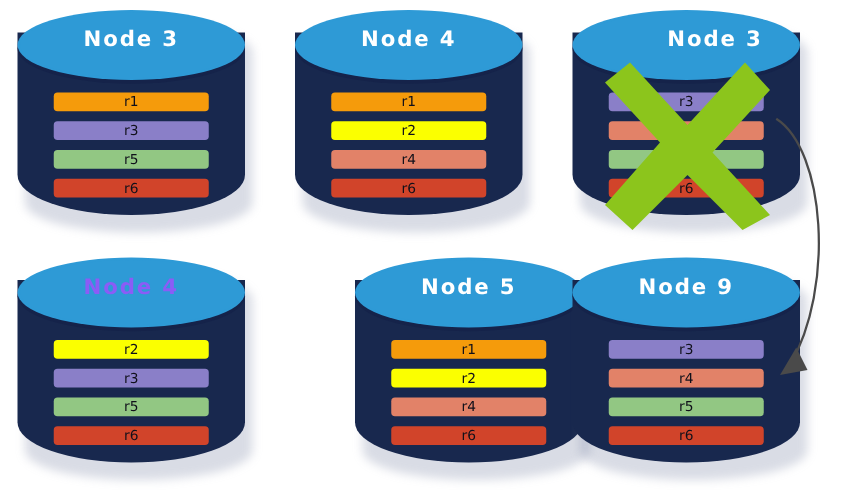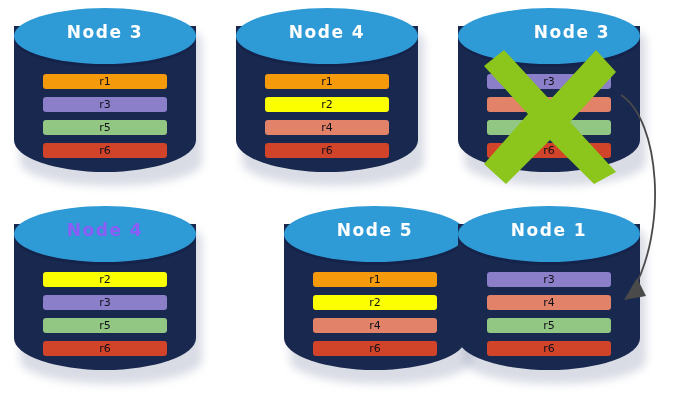--- a/index.html
+++ b/index.html
@@ -197,21 +197,21 @@
       <div class="bar" style="background: rgb(209, 68, 42);">r6</div>
     </div>
   </div>
 
   <div class="node" style="left:458px; top:206px;">
     <div class="node-shadow"></div>
     <div class="cyl-body" style="background: rgb(24, 40, 78);"></div>
     <div class="cyl-top">
       <div class="cyl-top-inner" style="background: rgb(46, 154, 214);"></div>
     </div>
-    <div class="node-title" style="color: rgb(255, 255, 255);">Node 1</div>
+    <div class="node-title" style="color: rgb(255, 255, 255);">Node 9</div>
     <div class="bars">
       <div class="bar" style="background: rgb(138, 127, 200);">r3</div>
       <div class="bar" style="background: rgb(226, 130, 104);">r4</div>
       <div class="bar" style="background: rgb(146, 199, 131);">r5</div>
       <div class="bar" style="background: rgb(209, 68, 42);">r6</div>
     </div>
   </div>
 
   <svg class="arrow-layer" viewBox="0 0 676 402">
     <path id="arrow-path" d="M 621 95 C 660 120 668 230 632 292" fill="none" stroke="#4a4a4a" stroke-width="1.8"></path>

